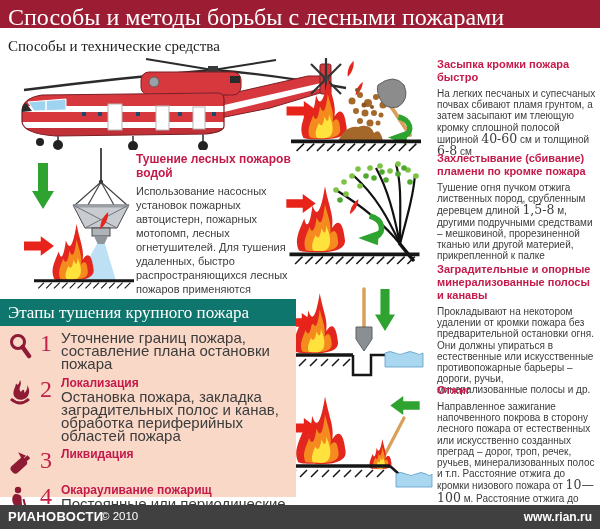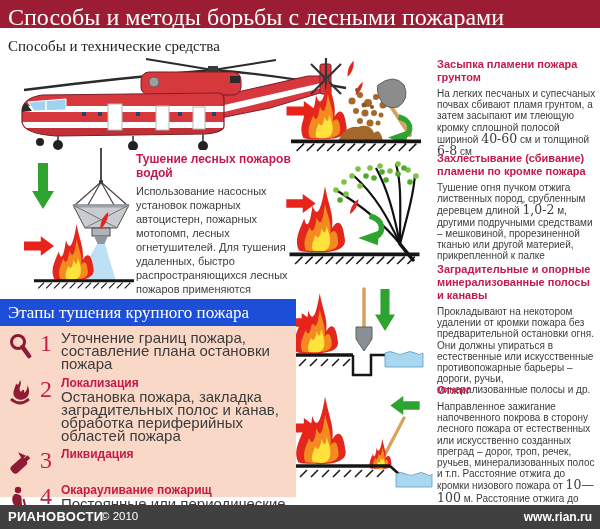--- a/index.html
+++ b/index.html
@@ -20,21 +20,21 @@
   .m-title{margin:0 0 4px 0;font-size:12px;font-weight:bold;color:#c41a4a;line-height:14px;}
   .m-body{margin:0;font-size:11px;line-height:14px;color:#3c3c3c;}
   
   .sec{position:absolute;left:437px;width:159px;}
   .sec .m-title{font-size:11px;line-height:13px;}
   .sec .m-body{font-size:10px;line-height:11.2px;color:#3c3c3c;}
   .num{font-family:"DejaVu Serif",serif;font-size:12.5px;line-height:11px;}
   #sec-0{top:58px;} #sec-1{top:152px;} #sec-2{top:263px;} #sec-3{top:384px;}
   
   .stages{position:absolute;left:0;top:299px;width:296px;height:198px;background:#f9d8c8;}
-  .stages-header{height:27px;background:#1d4ed8;}
+  .stages-header{height:27px;background:#0f766e;}
   .stages-header h2{margin:0;padding:2px 0 0 8px;font-family:"Liberation Serif",serif;
                     font-weight:normal;font-size:17px;line-height:24px;color:#ffffff;}
   .stage-row{display:flex;align-items:flex-start;padding:5px 6px 1px 8px;}
   .stage-icon{width:28px;flex:0 0 28px;padding-top:2px;}
   .stage-num{width:20px;flex:0 0 20px;font-family:"Liberation Serif",serif;font-size:24px;
              line-height:24px;color:#c22046;text-align:center;}
   .stage-text{padding-left:5px;}
   .stage-title{font-size:12px;font-weight:bold;color:#c41a4a;line-height:13px;}
   .stage-desc{font-size:15px;line-height:13.2px;color:#3c3c3c;}
   .ill{position:absolute;}
@@ -255,26 +255,26 @@
     <line x1="118" y1="28" x2="94" y2="74" stroke="#d9a05b" stroke-width="3.2" stroke-linecap="round"></line>
     <use href="#flame" x="82" y="48" width="26" height="32"></use>
     <use href="#arrow-left-green" x="104" y="6" width="30" height="19"></use>
     <line x1="0" y1="76" x2="104" y2="76" stroke="#161616" stroke-width="3.5"></line>
     <path d="M10,80 l-7,7 M21,80 l-7,7 M32,80 l-7,7 M43,80 l-7,7 M54,80 l-7,7 M65,80 l-7,7 M76,80 l-7,7 M87,80 l-7,7 M98,80 l-7,7" stroke="#161616" stroke-width="1.5" fill="none"></path>
     <line x1="104" y1="76" x2="114" y2="85" stroke="#161616" stroke-width="2.5"></line>
     <path d="M110,84 q5,-3 10,0 t10,0 t10,0 t6,0 L146,97 L110,97 Z" fill="#a9d7f0" stroke="#5a9cc8" stroke-width="0.8"></path>
   </svg>
 
   <section class="sec" id="sec-0">
-    <h3 class="m-title">Засыпка пламени пожара грунтом</h3>
+    <h3 class="m-title">Засыпка кромки пожара быстро</h3>
     <p class="m-body"><span>На легких песчаных и супесчаных почвах сбивают пламя грунтом, а затем засыпают им тлеющую кромку сплошной полосой шириной </span><span class="num">40-60</span><span> см и толщиной </span><span class="num">6-8</span><span> см</span></p>
   </section>
   <section class="sec" id="sec-1">
     <h3 class="m-title">Захлестывание (сбивание) пламени по кромке пожара</h3>
-    <p class="m-body"><span>Тушение огня пучком отжига лиственных пород, срубленным деревцем длиной </span><span class="num">1,0-2</span><span> м, другими подручными средствами – мешковиной, прорезиненной тканью или другой материей, прикрепленной к палке</span></p>
+    <p class="m-body"><span>Тушение огня пучком отжига лиственных пород, срубленным деревцем длиной </span><span class="num">1,5-8</span><span> м, другими подручными средствами – мешковиной, прорезиненной тканью или другой материей, прикрепленной к палке</span></p>
   </section>
   <section class="sec" id="sec-2">
     <h3 class="m-title">Заградительные и опорные минерализованные полосы и канавы</h3>
     <p class="m-body"><span>Прокладывают  на некотором удалении от кромки пожара без предварительной остановки огня. Они должны упираться в естественные или искусственные противопожарные барьеры – дороги, ручьи, минерализованные полосы и др.</span></p>
   </section>
   <section class="sec" id="sec-3">
     <h3 class="m-title">Отжиг</h3>
     <p class="m-body"><span>Направленное зажигание напочвенного покрова в сторону лесного пожара от естественных или искусственно созданных преград – дорог, троп, речек, ручьев, минерализованных полос и т.п. Расстояние отжига до кромки низового пожара от </span><span class="num">10—100</span><span> м. Расстояние отжига до границы верхового пожара от </span><span class="num">100—200</span><span> м</span></p>
   </section>
 

